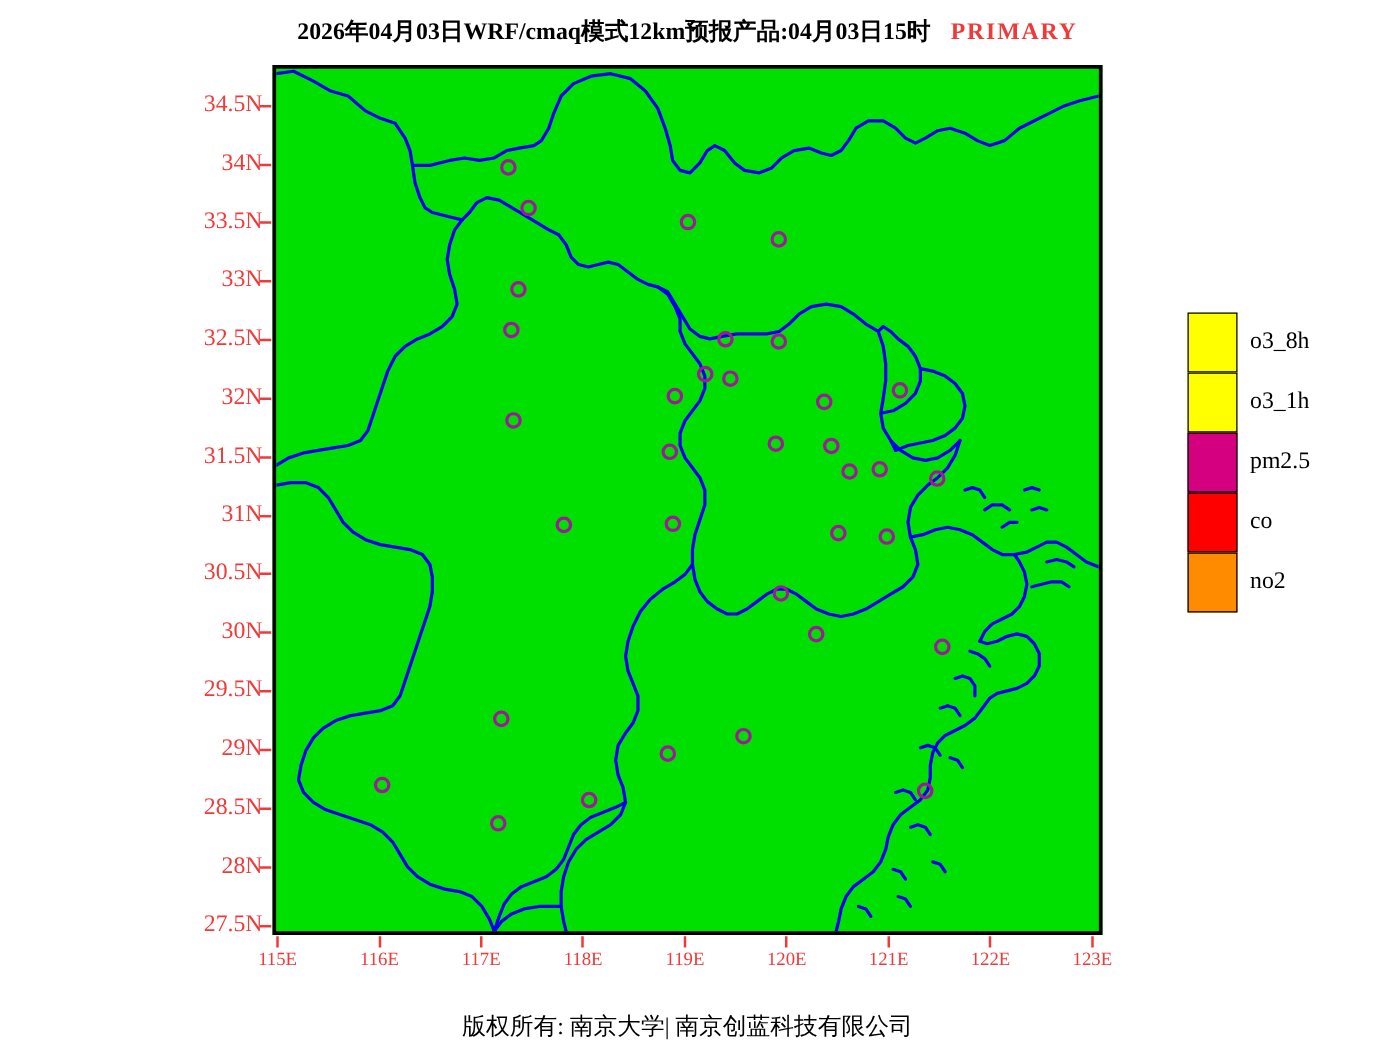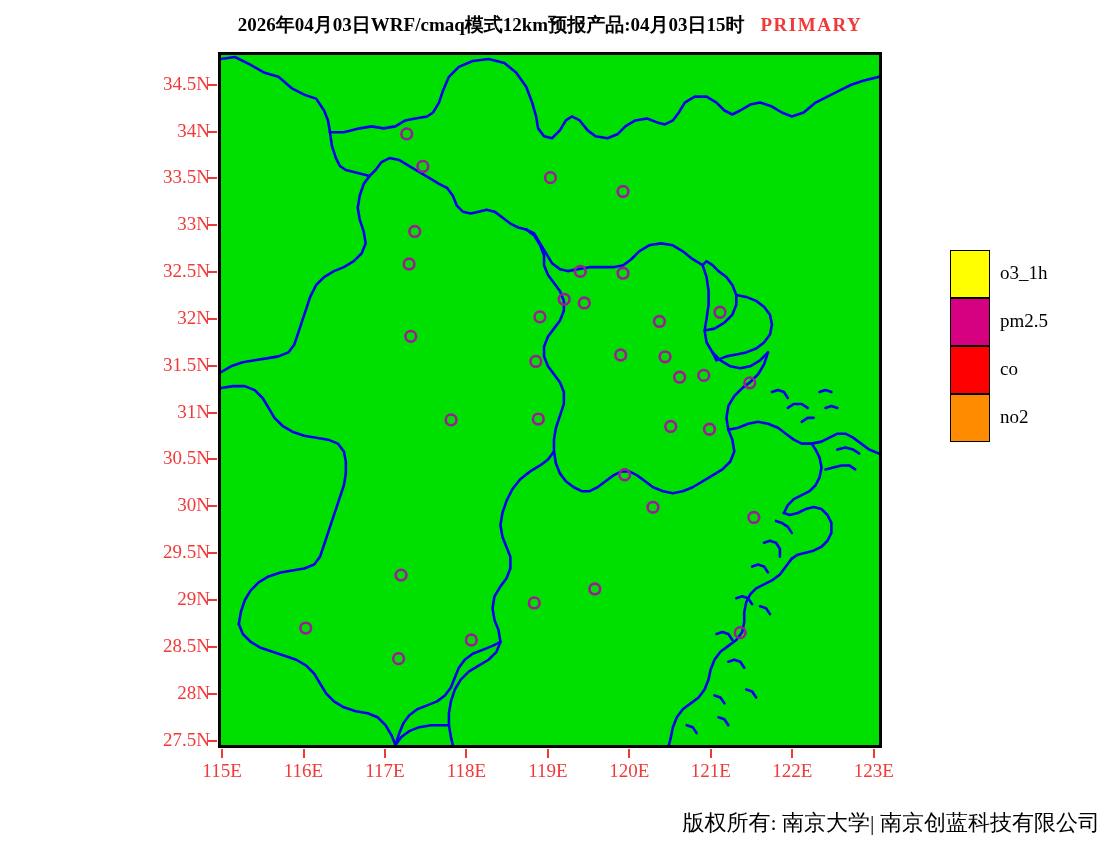--- a/index.html
+++ b/index.html
@@ -41,21 +41,21 @@
     font-family:"Liberation Serif",serif;
     font-size:19px;color:#f03a3a;white-space:nowrap;
     text-align:right;
   }
   .ytick-mark{
     position:absolute;width:9px;height:2px;background:#f03a3a;
   }
   .xtick-label{
     position:absolute;
     font-family:"Liberation Serif",serif;
-    font-size:19px;color:#f03a3a;white-space:nowrap;
+    font-size:15px;color:#f03a3a;white-space:nowrap;
     text-align:center;
   }
   .xtick-mark{
     position:absolute;width:2px;height:9px;background:#f03a3a;
   }
 
   
   #legend{
     position:absolute;left:950px;top:250px;width:144px;height:340px;
   }
@@ -68,23 +68,23 @@
   }
   .legend-label{
     position:absolute;left:50px;top:12px;
     font-family:"Liberation Serif",serif;
     font-size:19px;color:#000000;white-space:nowrap;
   }
 
   
   #footer{
     position:absolute;left:0;top:808px;width:1100px;
-    text-align:right;
-    font-family:"Liberation Serif",serif;
-    font-size:22px;color:#000000;white-space:nowrap;
+    text-align:center;
+    font-family:"Liberation Serif",serif;
+    font-size:19px;color:#000000;white-space:nowrap;
   }
 </style>
 </head>
 <body>
 
 <div id="root">
 
   <div class="title-bar">
     <span class="title-main">2026年04月03日WRF/cmaq模式12km预报产品:04月03日15时</span><span class="title-tag">PRIMARY</span>
   </div>
@@ -233,20 +233,24 @@
       <div class="xtick-label" style="left: 670.908px; width: 80px; top: 760px;">121E</div>
       <div class="xtick-mark" style="left: 791.38px; top: 749px;"></div>
       <div class="xtick-label" style="left: 752.38px; width: 80px; top: 760px;">122E</div>
       <div class="xtick-mark" style="left: 872.853px; top: 749px;"></div>
       <div class="xtick-label" style="left: 833.853px; width: 80px; top: 760px;">123E</div>
     </div>
 
   <div id="legend">
       <div class="legend-row">
         <div class="legend-swatch" style="background: rgb(255, 255, 0);"></div>
+        <div class="legend-label">o3_8h</div>
+      </div>
+      <div class="legend-row">
+        <div class="legend-swatch" style="background: rgb(255, 255, 0);"></div>
         <div class="legend-label">o3_1h</div>
       </div>
       <div class="legend-row">
         <div class="legend-swatch" style="background: rgb(212, 0, 127);"></div>
         <div class="legend-label">pm2.5</div>
       </div>
       <div class="legend-row">
         <div class="legend-swatch" style="background: rgb(255, 0, 0);"></div>
         <div class="legend-label">co</div>
       </div>

